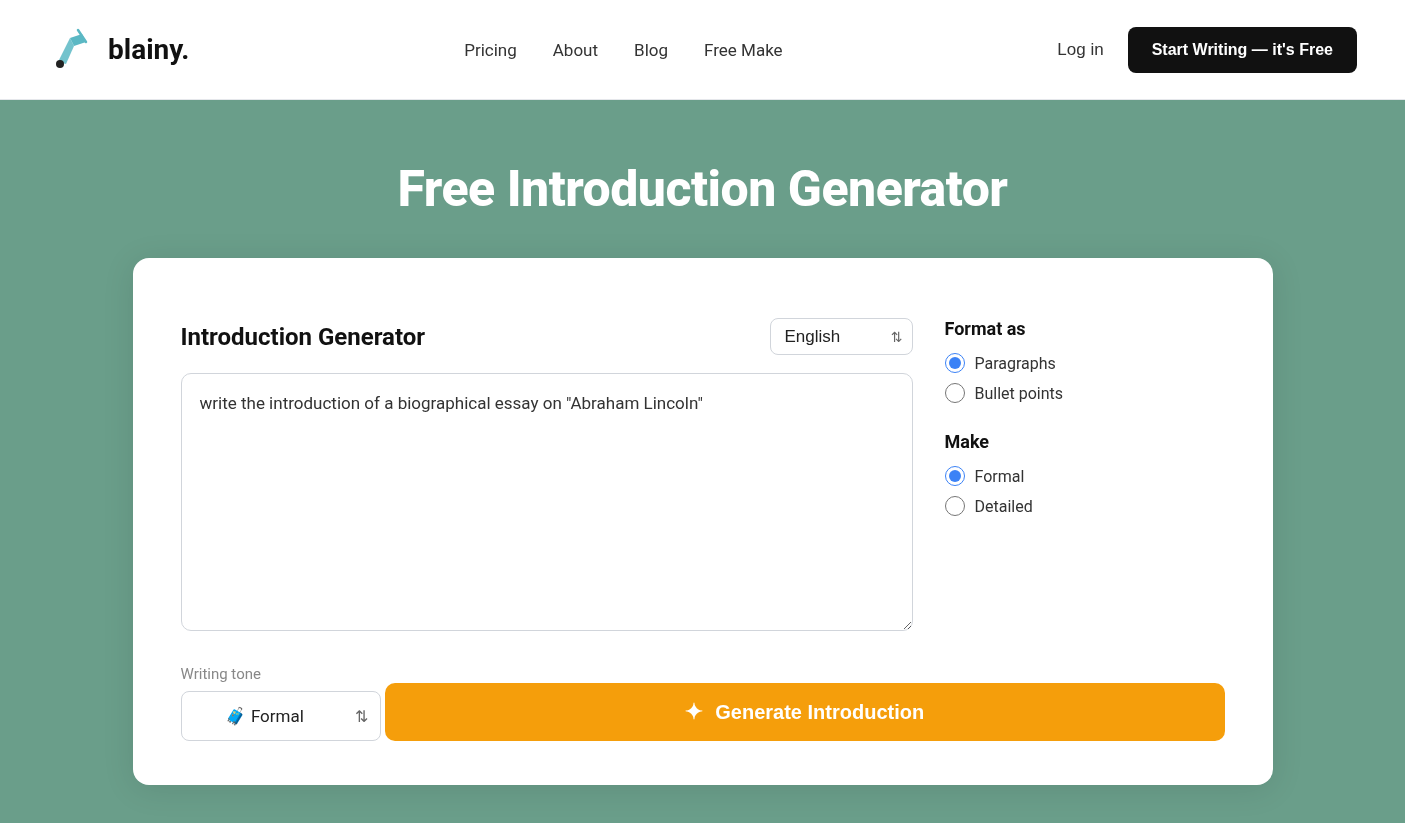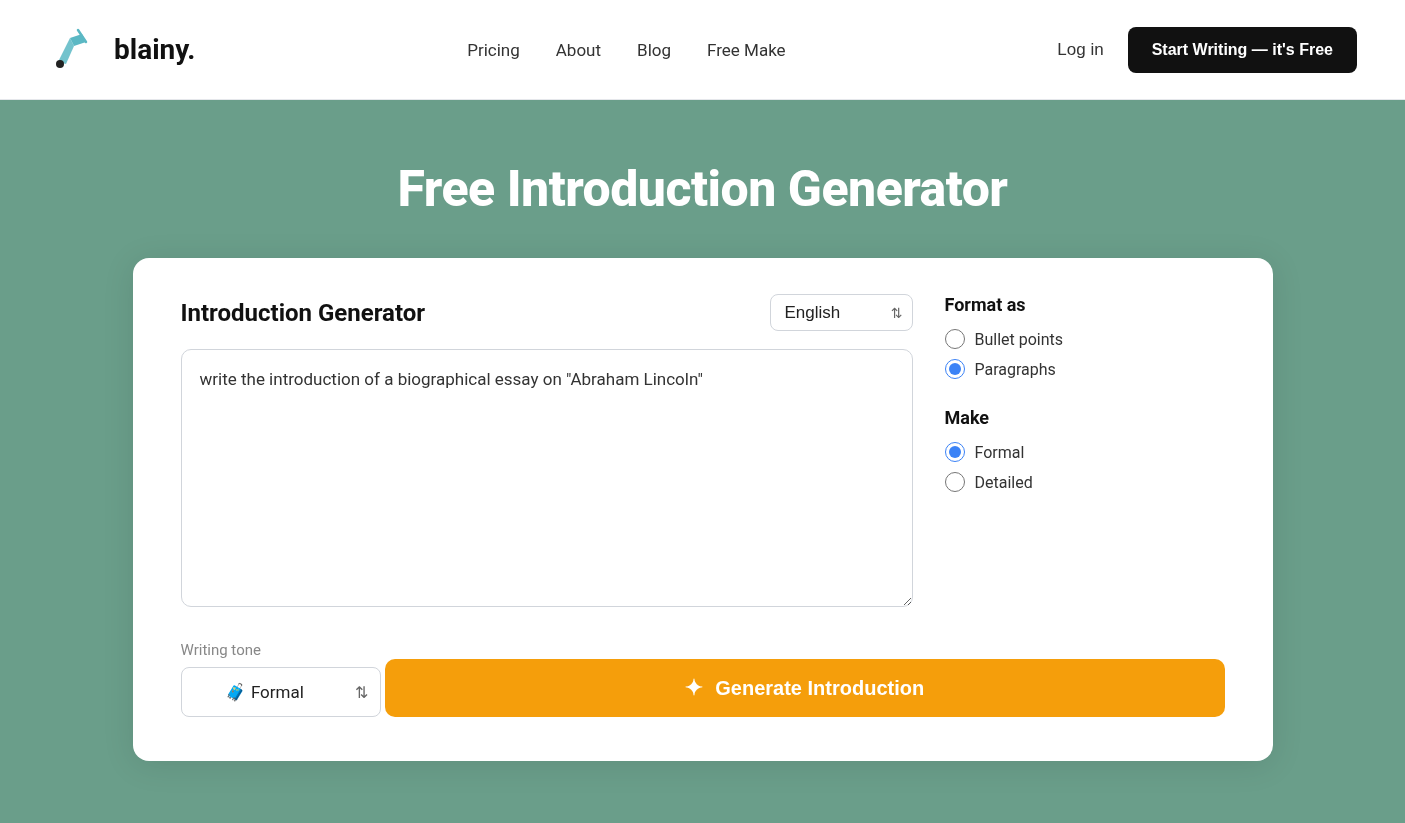--- a/index.html
+++ b/index.html
@@ -11,21 +11,21 @@
       align-items: center;
       justify-content: space-between;
       padding: 0 48px;
       height: 100px;
       border-bottom: 1px solid #e5e7eb;
       background: #fff;
     }
     .logo-area {
       display: flex;
       align-items: center;
-      gap: 14px;
+      gap: 8px;
       cursor: pointer;
     }
     .logo-svg { width: 52px; height: 52px; }
     .logo-text {
       font-size: 28px;
       font-weight: 700;
       color: #111;
     }
     .nav {
       display: flex;
@@ -76,21 +76,21 @@
       color: #fff;
       text-align: center;
       margin-bottom: 40px;
       letter-spacing: -0.5px;
     }
 
     
     .card {
       background: #fff;
       border-radius: 16px;
-      padding: 36px 48px 44px;
+      padding: 60px 48px 44px;
       width: 100%;
       max-width: 1140px;
       box-shadow: 0 4px 32px rgba(0,0,0,0.10);
     }
     .card-top {
       display: flex;
       align-items: flex-start;
       gap: 32px;
     }
     .card-left {
@@ -294,26 +294,26 @@
             <span class="chevron">⇅</span>
           </div>
         </div>
         <textarea class="topic-input" style="">write the introduction of a biographical essay on "Abraham Lincoln"</textarea>
       </div>
 
       <div class="card-right">
         <div class="format-label">Format as</div>
         <div class="radio-group">
           <label class="radio-option">
+            <input type="radio" name="format" value="paragraphs" checked="" style="">
+            <span>Paragraphs</span>
+          </label>
+          <label class="radio-option">
             <input type="radio" name="format" value="bullet-points" style="">
             <span>Bullet points</span>
-          </label>
-          <label class="radio-option">
-            <input type="radio" name="format" value="paragraphs" checked="" style="">
-            <span>Paragraphs</span>
           </label>
         </div>
 
         <div class="make-label">Make</div>
         <div class="radio-group">
           <label class="radio-option">
             <input type="radio" name="make" value="concise" checked="" style="">
             <span>Formal</span>
           </label>
           <label class="radio-option">

